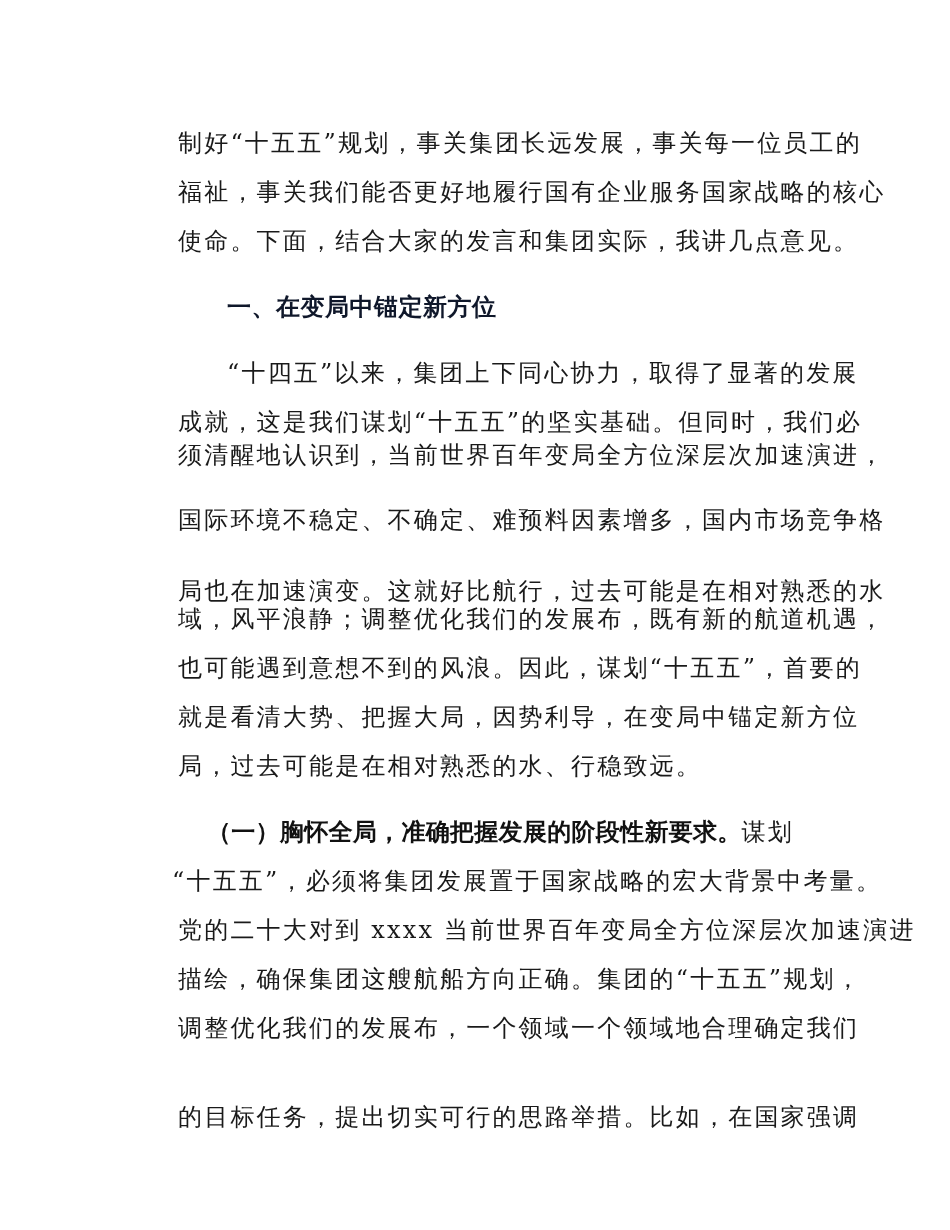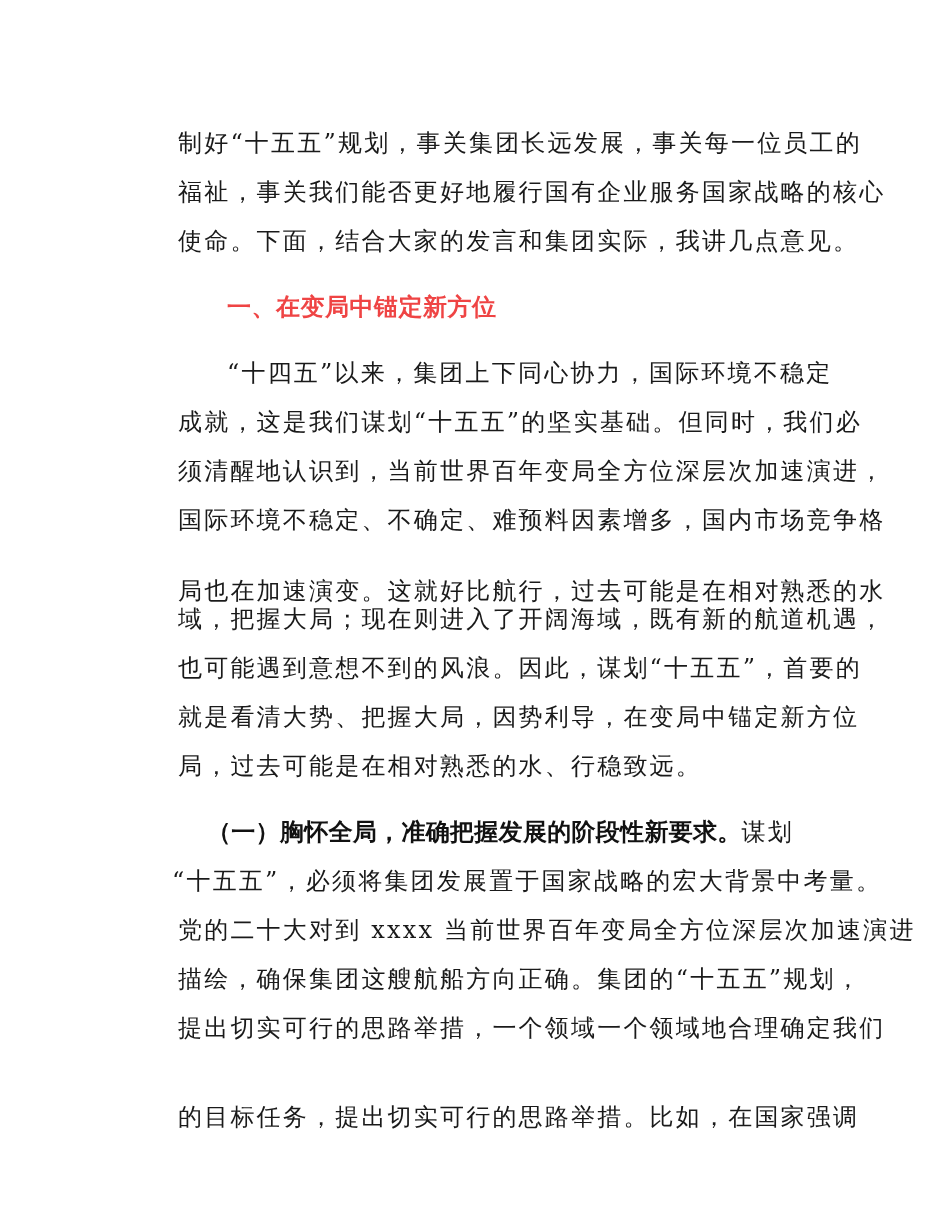--- a/index.html
+++ b/index.html
@@ -1,44 +1,44 @@
 <!DOCTYPE html>
 <html><head>
 <meta charset="utf-8">
 <style>
   html, body { margin: 0; padding: 0; background: #ffffff; }
   body { width: 950px; height: 1230px; position: relative; overflow: hidden;
          font-family: "DejaVu Serif", "Liberation Serif", serif; color: #1a1a1a; }
   .line { position: absolute; left: 141px; font-size: 24px; line-height: 30px;
           white-space: nowrap; letter-spacing: 2.2px; margin-left: 37px; }
   .heading { font-family: "DejaVu Sans", "Liberation Sans", sans-serif; font-weight: bold;
-             letter-spacing: 0.5px; color: #ef4444; }
+             letter-spacing: 0.5px; color: #0f172a; }
   .bold { font-family: Liberation Mono, monospace; font-weight: bold; letter-spacing: 0.3px; color:#111; }
 </style>
 </head>
 <body>
 
 <div>
   <div class="line" style="top:128px">制好“十五五”规划，事关集团长远发展，事关每一位员工的</div>
   <div class="line" style="top:177px">福祉，事关我们能否更好地履行国有企业服务国家战略的核心</div>
   <div class="line" style="top:226px">使命。下面，结合大家的发言和集团实际，我讲几点意见。</div>
 
   <div class="line heading" style="top:292px; left:190px">一、在变局中锚定新方位</div>
 
-  <div class="line" style="top:358px; left:190px">“十四五”以来，集团上下同心协力，国际环境不稳定</div>
+  <div class="line" style="top:358px; left:190px">“十四五”以来，集团上下同心协力，取得了显著的发展</div>
   <div class="line" style="top:407px">成就，这是我们谋划“十五五”的坚实基础。但同时，我们必</div>
-  <div class="line" style="top:456px">须清醒地认识到，当前世界百年变局全方位深层次加速演进，</div>
+  <div class="line" style="top:440px">须清醒地认识到，当前世界百年变局全方位深层次加速演进，</div>
   <div class="line" style="top:505px">国际环境不稳定、不确定、难预料因素增多，国内市场竞争格</div>
   <div class="line" style="top:576px">局也在加速演变。这就好比航行，过去可能是在相对熟悉的水</div>
-  <div class="line" style="top:604px">域，把握大局；现在则进入了开阔海域，既有新的航道机遇，</div>
+  <div class="line" style="top:604px">域，风平浪静；调整优化我们的发展布，既有新的航道机遇，</div>
   <div class="line" style="top:653px">也可能遇到意想不到的风浪。因此，谋划“十五五”，首要的</div>
   <div class="line" style="top:702px">就是看清大势、把握大局，因势利导，在变局中锚定新方位</div>
   <div class="line" style="top:751px">局，过去可能是在相对熟悉的水、行稳致远。</div>
 
   <div class="line" style="top:817px; left:170px">
     <span class="bold">（一）胸怀全局，准确把握发展的阶段性新要求。</span><span>谋划</span>
   </div>
   <div class="line" style="top:866px; left:135px">“十五五”，必须将集团发展置于国家战略的宏大背景中考量。</div>
   <div class="line" style="top:915px">党的二十大对到 xxxx 当前世界百年变局全方位深层次加速演进</div>
   <div class="line" style="top:964px">描绘，确保集团这艘航船方向正确。集团的“十五五”规划，</div>
-  <div class="line" style="top:1013px">提出切实可行的思路举措，一个领域一个领域地合理确定我们</div>
+  <div class="line" style="top:1013px">调整优化我们的发展布，一个领域一个领域地合理确定我们</div>
   <div class="line" style="top:1102px">的目标任务，提出切实可行的思路举措。比如，在国家强调</div>
 </div>
 
 </body></html>

